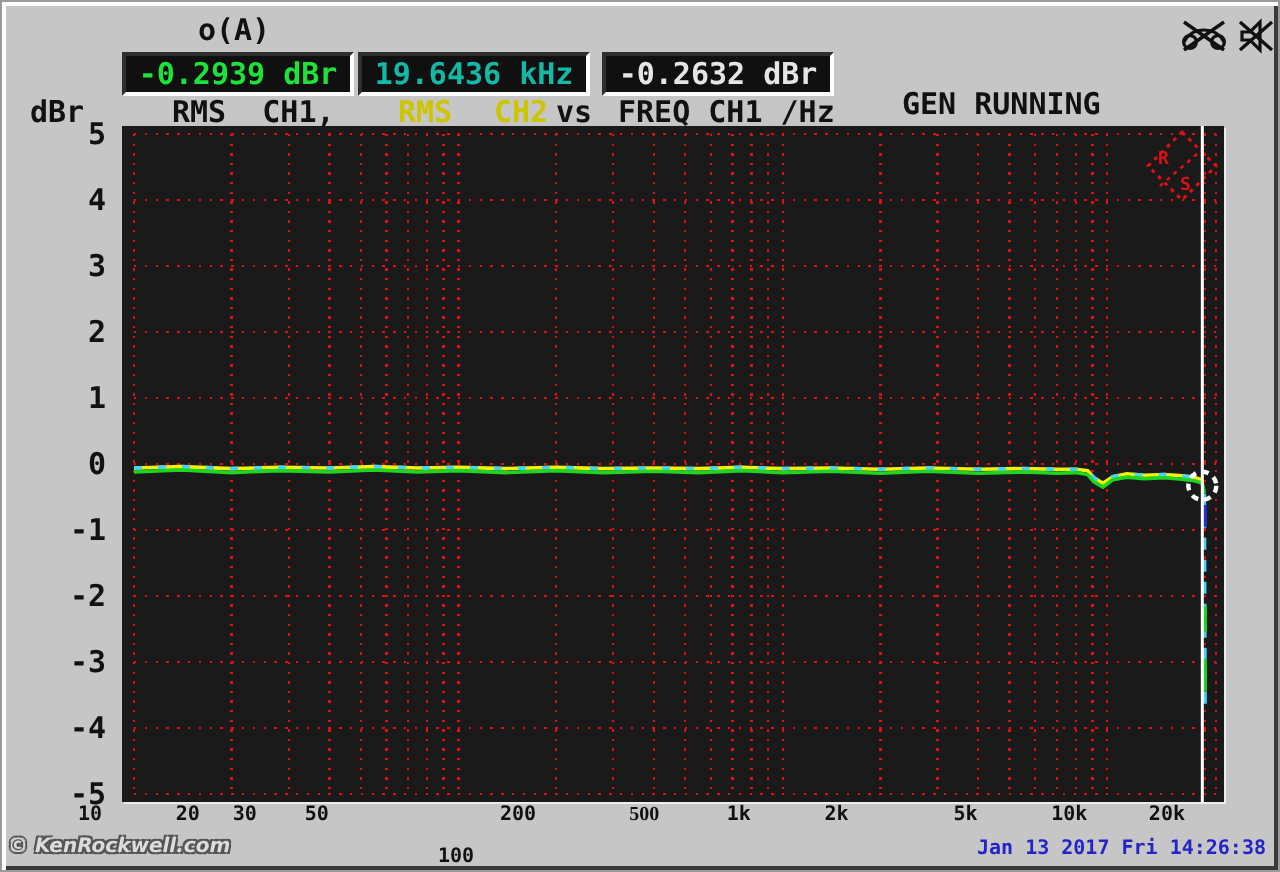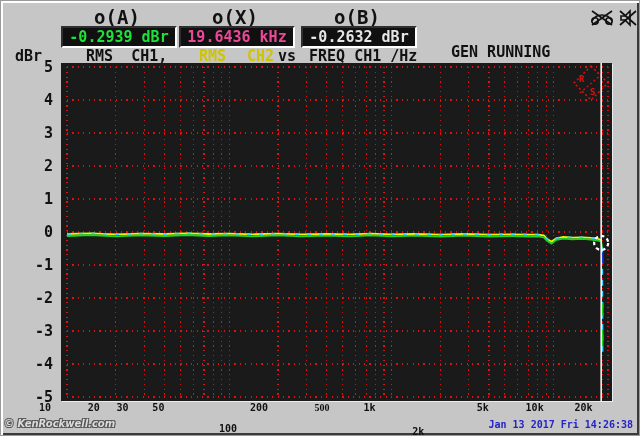--- a/index.html
+++ b/index.html
@@ -3,21 +3,21 @@
 <meta charset="utf-8">
 <style>
   html,body{margin:0;padding:0;background:#777;}
   .screen{
     position:relative;width:640px;height:436px;box-sizing:border-box;
     background:#c6c6c6;overflow:hidden;color:#111;
     font-family:"DejaVu Sans Mono","Liberation Mono",monospace;font-weight:bold;
     border:1px solid #9a9a9a;
     box-shadow:inset 2px 2px 0 #ffffff, inset -2px -2px 0 #3a3a3a;
   }
-  .ro-label{position:absolute;top:5px;width:112px;text-align:center;font-size:19px;}
+  .ro-label{position:absolute;top:5px;width:112px;text-align:center;font-size:15px;}
   .ro-box{
     position:absolute;top:25px;width:112px;height:18px;background:#101010;
     border:2px solid;border-color:#2f2f2f #ffffff #ffffff #2f2f2f;
     text-align:center;font-size:15px;line-height:18px;
   }
   .lg{position:absolute;top:46px;font-size:15px;white-space:pre;}
   .status{position:absolute;left:450px;top:6px;font-size:15px;line-height:18px;white-space:pre;}
   .icons{position:absolute;left:589px;top:8px;display:flex;gap:4px;}
   .plot{
     position:absolute;left:60px;top:62px;width:551px;height:338px;background:#1a1a1a;
@@ -36,24 +36,22 @@
   .datetime{position:absolute;right:6px;top:418px;font-size:10px;white-space:pre;}
 </style>
 </head>
 <body>
 
 <div class="screen">
 
   <div class="ro-label" style="left:60px">o(A)</div>
   <div class="ro-box" style="left:60px"><span style="color: rgb(29, 226, 58);">-0.2939 dBr</span></div>
 
-  <div class="ro-label" style="left:178px">o(X)</div>
-  <div class="ro-box" style="left:178px"><span style="color: #ec4899; margin-top: 45px;">19.6436 kHz</span></div>
+  <div class="ro-box" style="left:178px"><span style="color: #14b8a6; margin-top: 45px;">19.6436 kHz</span></div>
 
-  <div class="ro-label" style="left:300px">o(B)</div>
   <div class="ro-box" style="left:300px"><span style="color: #e5e5e5;">-0.2632 dBr</span></div>
 
   <span class="lg" style="left:14px">dBr</span>
   <span class="lg" style="left:85px">RMS  CH1,</span>
   <span class="lg" style="left: 198px; color: rgb(207, 196, 0);">RMS</span>
   <span class="lg" style="left: 246px; color: rgb(207, 196, 0);">CH2</span>
   <span class="lg" style="left:277px">vs</span>
   <span class="lg" style="left:308px">FREQ CH1 /Hz</span>
 
   <div class="status">
@@ -155,21 +153,21 @@
     </div>
   <div id="xaxis">
       <div class="xtick" style="left: -22px;">10</div>
       <div class="xtick" style="left: 26.8271px;">20</div>
       <div class="xtick" style="left: 55.3891px;">30</div>
       <div class="xtick" style="left: 91.3729px;">50</div>
       <div class="xtick" style="left: 158px; margin-top: 21px;">100</div>
       <div class="xtick" style="left: 189.027px;">200</div>
       <div class="xtick" style="left: 253.573px; font-family: Liberation Serif, serif;">500</div>
       <div class="xtick" style="left: 302.4px;">1k</div>
-      <div class="xtick" style="left: 351.227px; margin-top: 24px;">2k</div>
+      <div class="xtick" style="left: 351.227px;">2k</div>
       <div class="xtick" style="left: 415.773px;">5k</div>
       <div class="xtick" style="left: 464.6px;">10k</div>
       <div class="xtick" style="left: 513.427px;">20k</div>
     </div>
 
   <div class="watermark">© KenRockwell.com</div>
   <div class="datetime" style="color: rgb(35, 35, 200);">Jan 13 2017 Fri 14:26:38</div>
 </div>
 
 </body></html>

